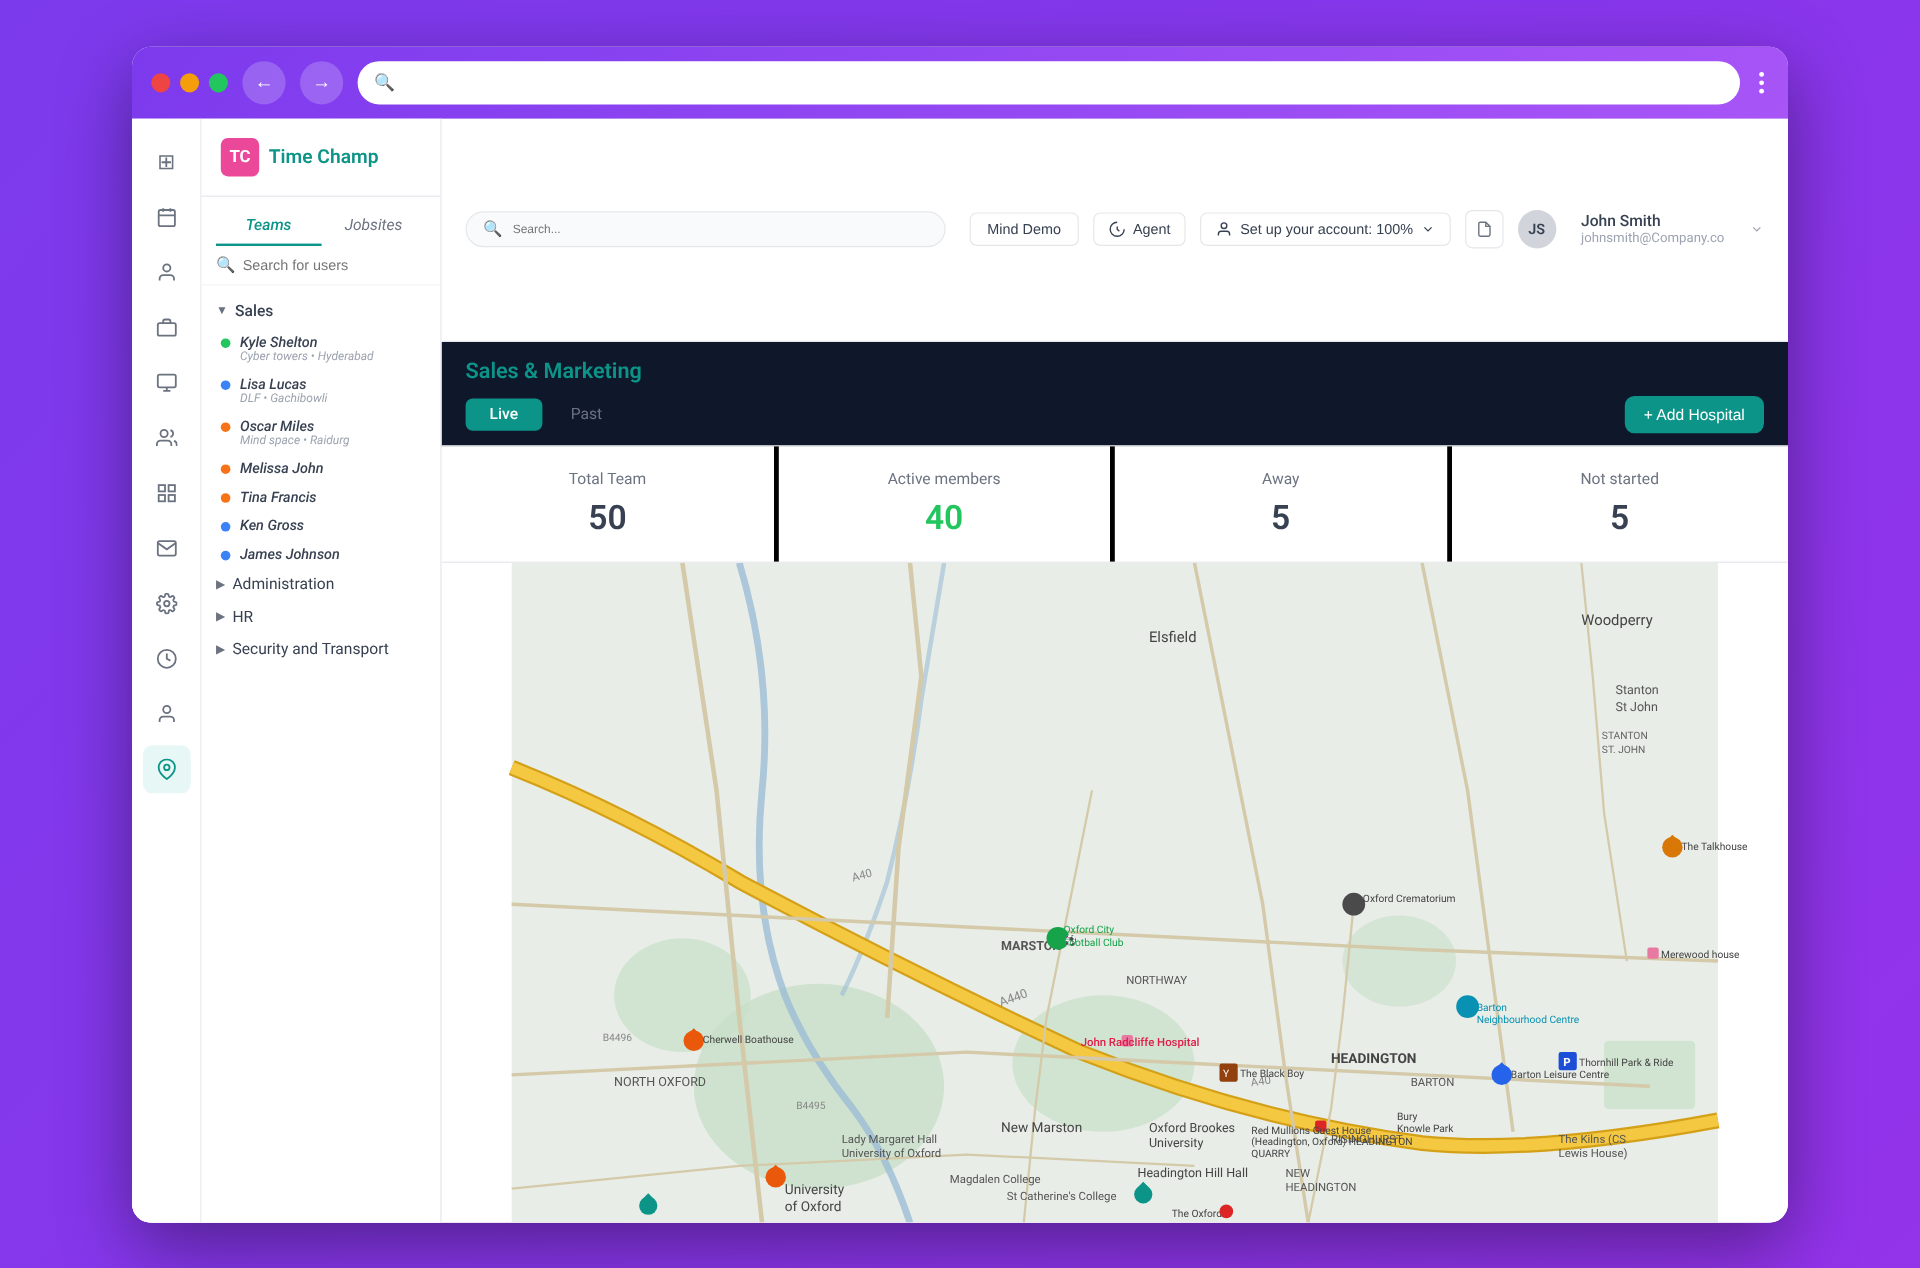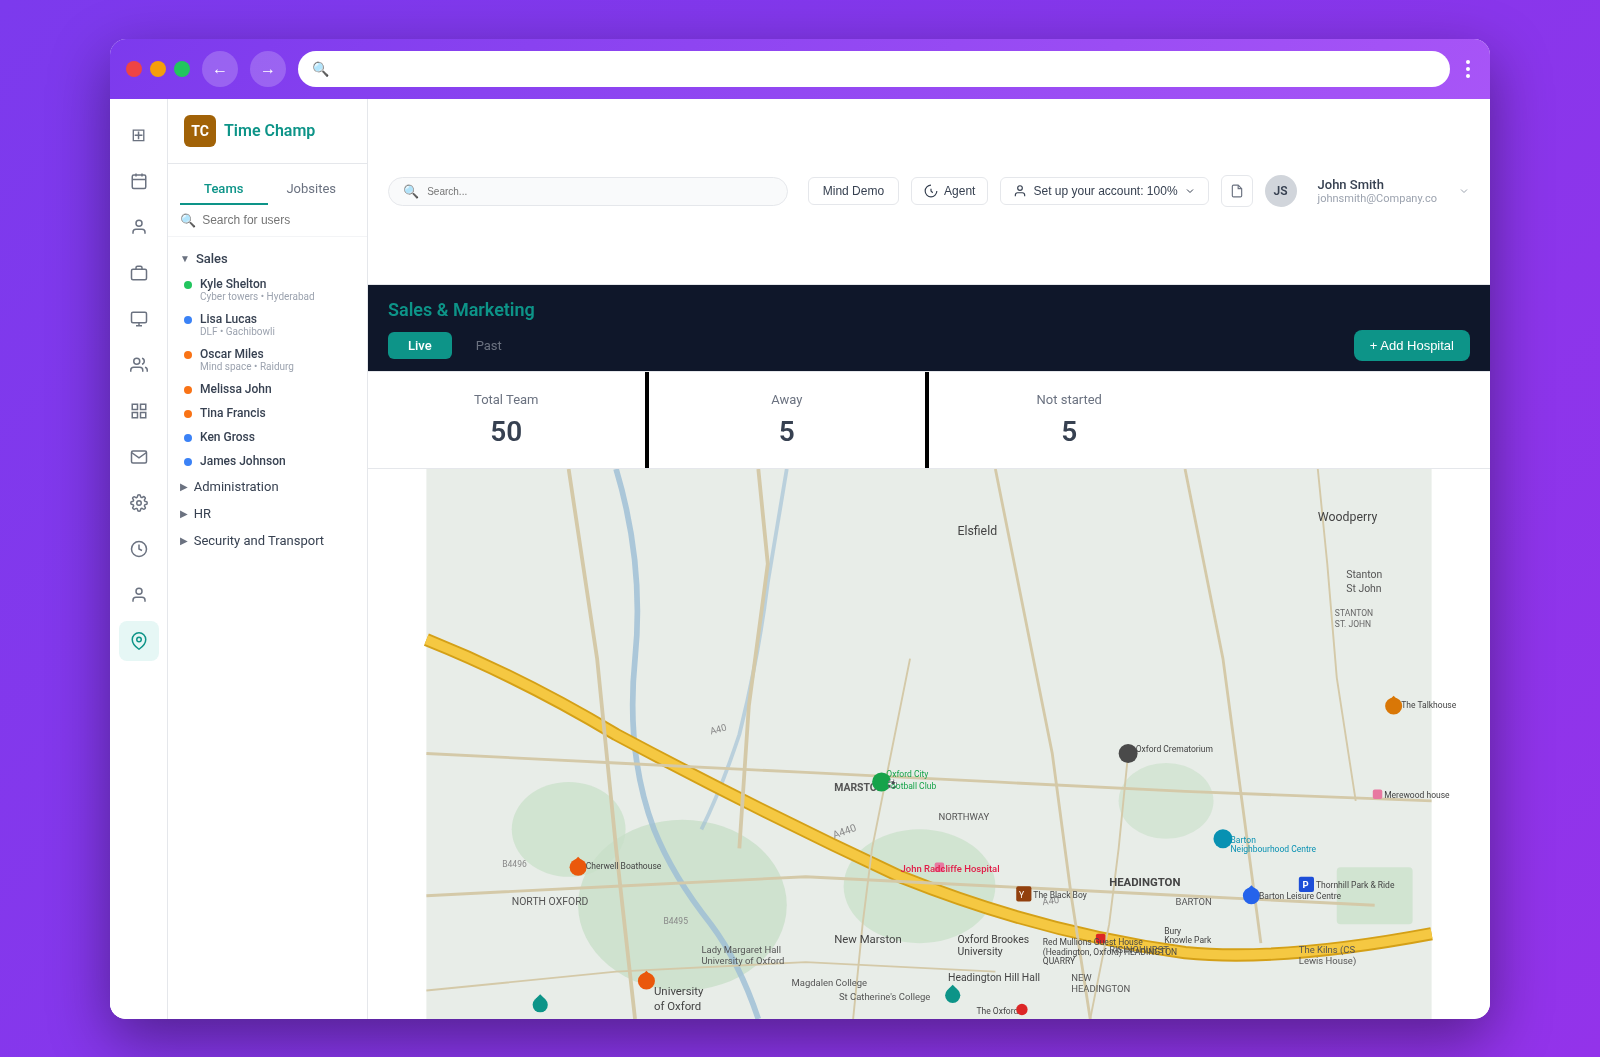--- a/index.html
+++ b/index.html
@@ -87,29 +87,30 @@
       border-right: 1px solid #e5e7eb;
       display: flex;
       flex-direction: column;
     }
     .app-logo {
       display: flex; align-items: center; gap: 8px;
       padding: 16px;
       border-bottom: 1px solid #e5e7eb;
     }
     .logo-icon {
-      width: 32px; height: 32px; background: #a16207; border-radius: 6px;
+      width: 32px; height: 32px; background: #ec4899; border-radius: 6px;
       display: flex; align-items: center; justify-content: center; color: white; font-weight: bold; font-size: 14px;
     }
     .logo-text { color: #0d9488; font-weight: 600; font-size: 16px; }
 
     .panel-tabs {
       display: flex;
       padding: 10px 12px 0;
       gap: 0;
+      font-style: italic;
     }
     .panel-tab {
       flex: 1; text-align: center; padding: 7px 0;
       font-size: 13px; cursor: pointer; color: #6b7280;
       border-bottom: 2px solid transparent;
     }
     .panel-tab.active { color: #0d9488; border-bottom-color: #0d9488; font-weight: 500; }
 
     .search-box {
       display: flex; align-items: center; gap: 6px;
@@ -133,21 +134,21 @@
       display: flex; align-items: flex-start; gap: 8px;
       padding: 5px 16px;
       cursor: pointer;
     }
     .member-dot {
       width: 8px; height: 8px; border-radius: 50%; margin-top: 4px; flex-shrink: 0;
     }
     .dot-green-s { background: #22c55e; }
     .dot-orange { background: #f97316; }
     .dot-blue { background: #3b82f6; }
-    .member-info { display: flex; flex-direction: column; }
+    .member-info { display: flex; flex-direction: column; font-style: italic; }
     .member-name { font-size: 12px; color: #374151; font-weight: 500; }
     .member-location { font-size: 10px; color: #9ca3af; }
 
     .collapsed-group {
       display: flex; align-items: center; gap: 6px;
       padding: 6px 12px; cursor: pointer; font-size: 13px; color: #374151;
     }
     .collapsed-group .team-arrow { font-size: 10px; }
 
     
@@ -509,20 +510,24 @@
             <div class="content-tab">Past</div>
           </div>
           <button class="add-jobsite-btn">+ Add Hospital</button>
         </div>
       </div>
 
       <div class="stats-row">
         <div class="stat-card">
           <div class="stat-label">Total Team</div>
           <div class="stat-value">50</div>
+        </div>
+        <div class="stat-card">
+          <div class="stat-label">Active members</div>
+          <div class="stat-value green">40</div>
         </div>
         <div class="stat-card">
           <div class="stat-label">Away</div>
           <div class="stat-value">5</div>
         </div>
         <div class="stat-card">
           <div class="stat-label">Not started</div>
           <div class="stat-value">5</div>
         </div>
       </div>

